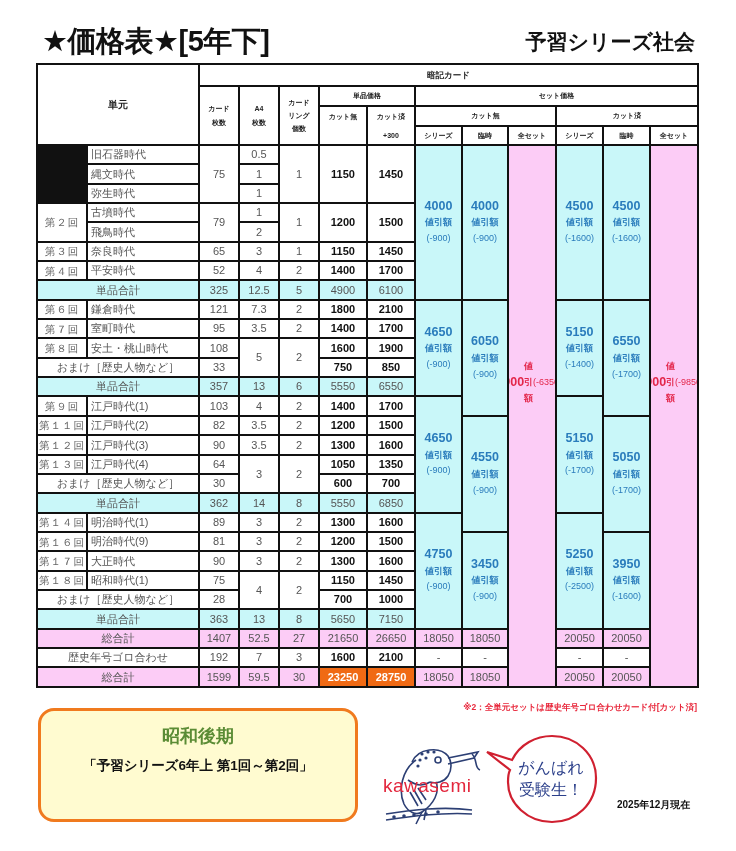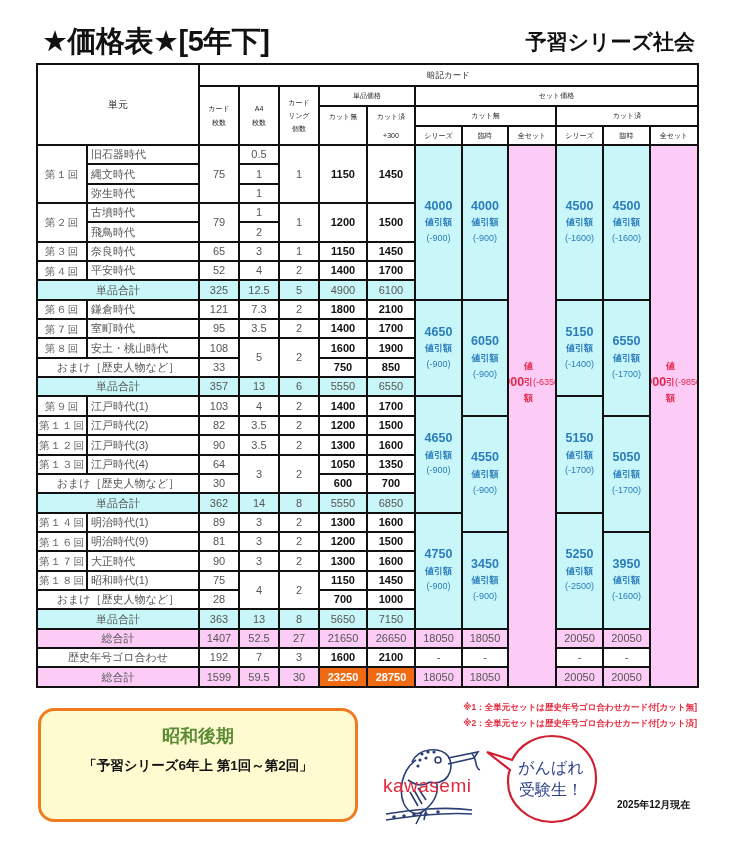--- a/index.html
+++ b/index.html
@@ -4,21 +4,21 @@
 <style>
   html,body{margin:0;padding:0;background:#fff;}
   body{width:736px;height:851px;position:relative;overflow:hidden;font-family:"Liberation Sans","DejaVu Sans",sans-serif;color:#222;}
   .title{position:absolute;left:42px;top:22px;font-size:29px;font-weight:bold;letter-spacing:-0.5px;color:#111;}
   .subject{position:absolute;right:41px;top:28px;font-size:21px;font-weight:bold;color:#111;}
 
   .g{position:absolute;left:36px;top:63px;display:grid;background:#111;padding:2px;gap:2px;
      grid-template-columns:48px 110px 38px 38px 38px 46px 46px 45px 44px 46px 45px 45px 46px;
      grid-template-rows:20px 18px 18px 17px repeat(28,17.35px);}
   .g>div{background:#fff;display:flex;align-items:center;justify-content:center;font-size:11px;color:#555;white-space:pre-line;text-align:center;line-height:1.15;overflow:hidden;}
-  .g>div.h{font-size:7px;color:#222;font-weight:normal;line-height:1.9;text-align:center;}
+  .g>div.h{font-size:7px;color:#222;font-weight:bold;line-height:1.9;text-align:center;}
   .g>div.h.top{align-items:flex-start;padding-top:3px;}
   .g>div.h.split{flex-direction:column;justify-content:space-between;padding:3px 0 2px;}
   .g>div.h.big{font-size:10px;}
   .g>div.h.mid{font-size:8.5px;}
   .g>div.rnd{color:#666;font-size:10.5px;letter-spacing:1px;}
   .g>div.nm{justify-content:flex-start;padding-left:3px;color:#555;font-size:11px;}
   .g>div.b{font-weight:bold;color:#111;}
   .g>div.cy{background:#c9f7f9;}
   .g>div.pk{background:#fcccf6;}
   .g>div.or{background:#f06a14;color:#fff;font-weight:bold;}
@@ -68,21 +68,20 @@
   <div class="h" style="grid-column:8/14;grid-row:2/3">セット価格</div>
   <div class="h" style="grid-column:8/11;grid-row:3/4">カット無</div>
   <div class="h" style="grid-column:11/14;grid-row:3/4">カット済</div>
   <div class="h" style="grid-column:8/9;grid-row:4/5">シリーズ</div>
   <div class="h" style="grid-column:9/10;grid-row:4/5">臨時</div>
   <div class="h" style="grid-column:10/11;grid-row:4/5">全セット</div>
   <div class="h" style="grid-column:11/12;grid-row:4/5">シリーズ</div>
   <div class="h" style="grid-column:12/13;grid-row:4/5">臨時</div>
   <div class="h" style="grid-column:13/14;grid-row:4/5">全セット</div>
 
-  <div class="rnd" style="grid-column:1/2;grid-row:5/8">第１回</div>
   <div class="nm" style="grid-column:2/3;grid-row:5/6">旧石器時代</div>
   <div class="nm" style="grid-column:2/3;grid-row:6/7">縄文時代</div>
   <div class="nm" style="grid-column:2/3;grid-row:7/8">弥生時代</div>
   <div style="grid-column:3/4;grid-row:5/8">75</div>
   <div style="grid-column:4/5;grid-row:5/6">0.5</div>
   <div style="grid-column:4/5;grid-row:6/7">1</div>
   <div style="grid-column:4/5;grid-row:7/8">1</div>
   <div style="grid-column:5/6;grid-row:5/8">1</div>
   <div class="b" style="grid-column:6/7;grid-row:5/8">1150</div>
   <div class="b" style="grid-column:7/8;grid-row:5/8">1450</div>
@@ -372,21 +371,20 @@
     <span class="note">※2</span>
   </div>
 </div>
 
 <div class="box">
   <div class="bt">昭和後期</div>
   <div class="bl">「予習シリーズ6年上 第1回～第2回」</div>
 </div>
 
 <div class="notes">
-  <div>※1：全単元セットは歴史年号ゴロ合わせカード付[カット無]</div>
   <div>※2：全単元セットは歴史年号ゴロ合わせカード付[カット済]</div>
 </div>
 
 <svg class="bird" viewBox="0 0 105 85">
   <g fill="none" stroke="#2c3f74" stroke-width="1.6">
     <path d="M30 22 C36 8 58 6 66 16 C70 22 70 30 66 36 C62 42 54 44 48 42"></path>
     <path d="M66 18 L96 12 L92 18 L66 24"></path>
     <path d="M90 14 C96 20 92 28 98 30"></path>
     <circle cx="56" cy="20" r="3"></circle>
     <path d="M34 20 C20 30 16 50 22 64 C26 72 34 76 40 72 C52 64 58 52 54 42"></path>

